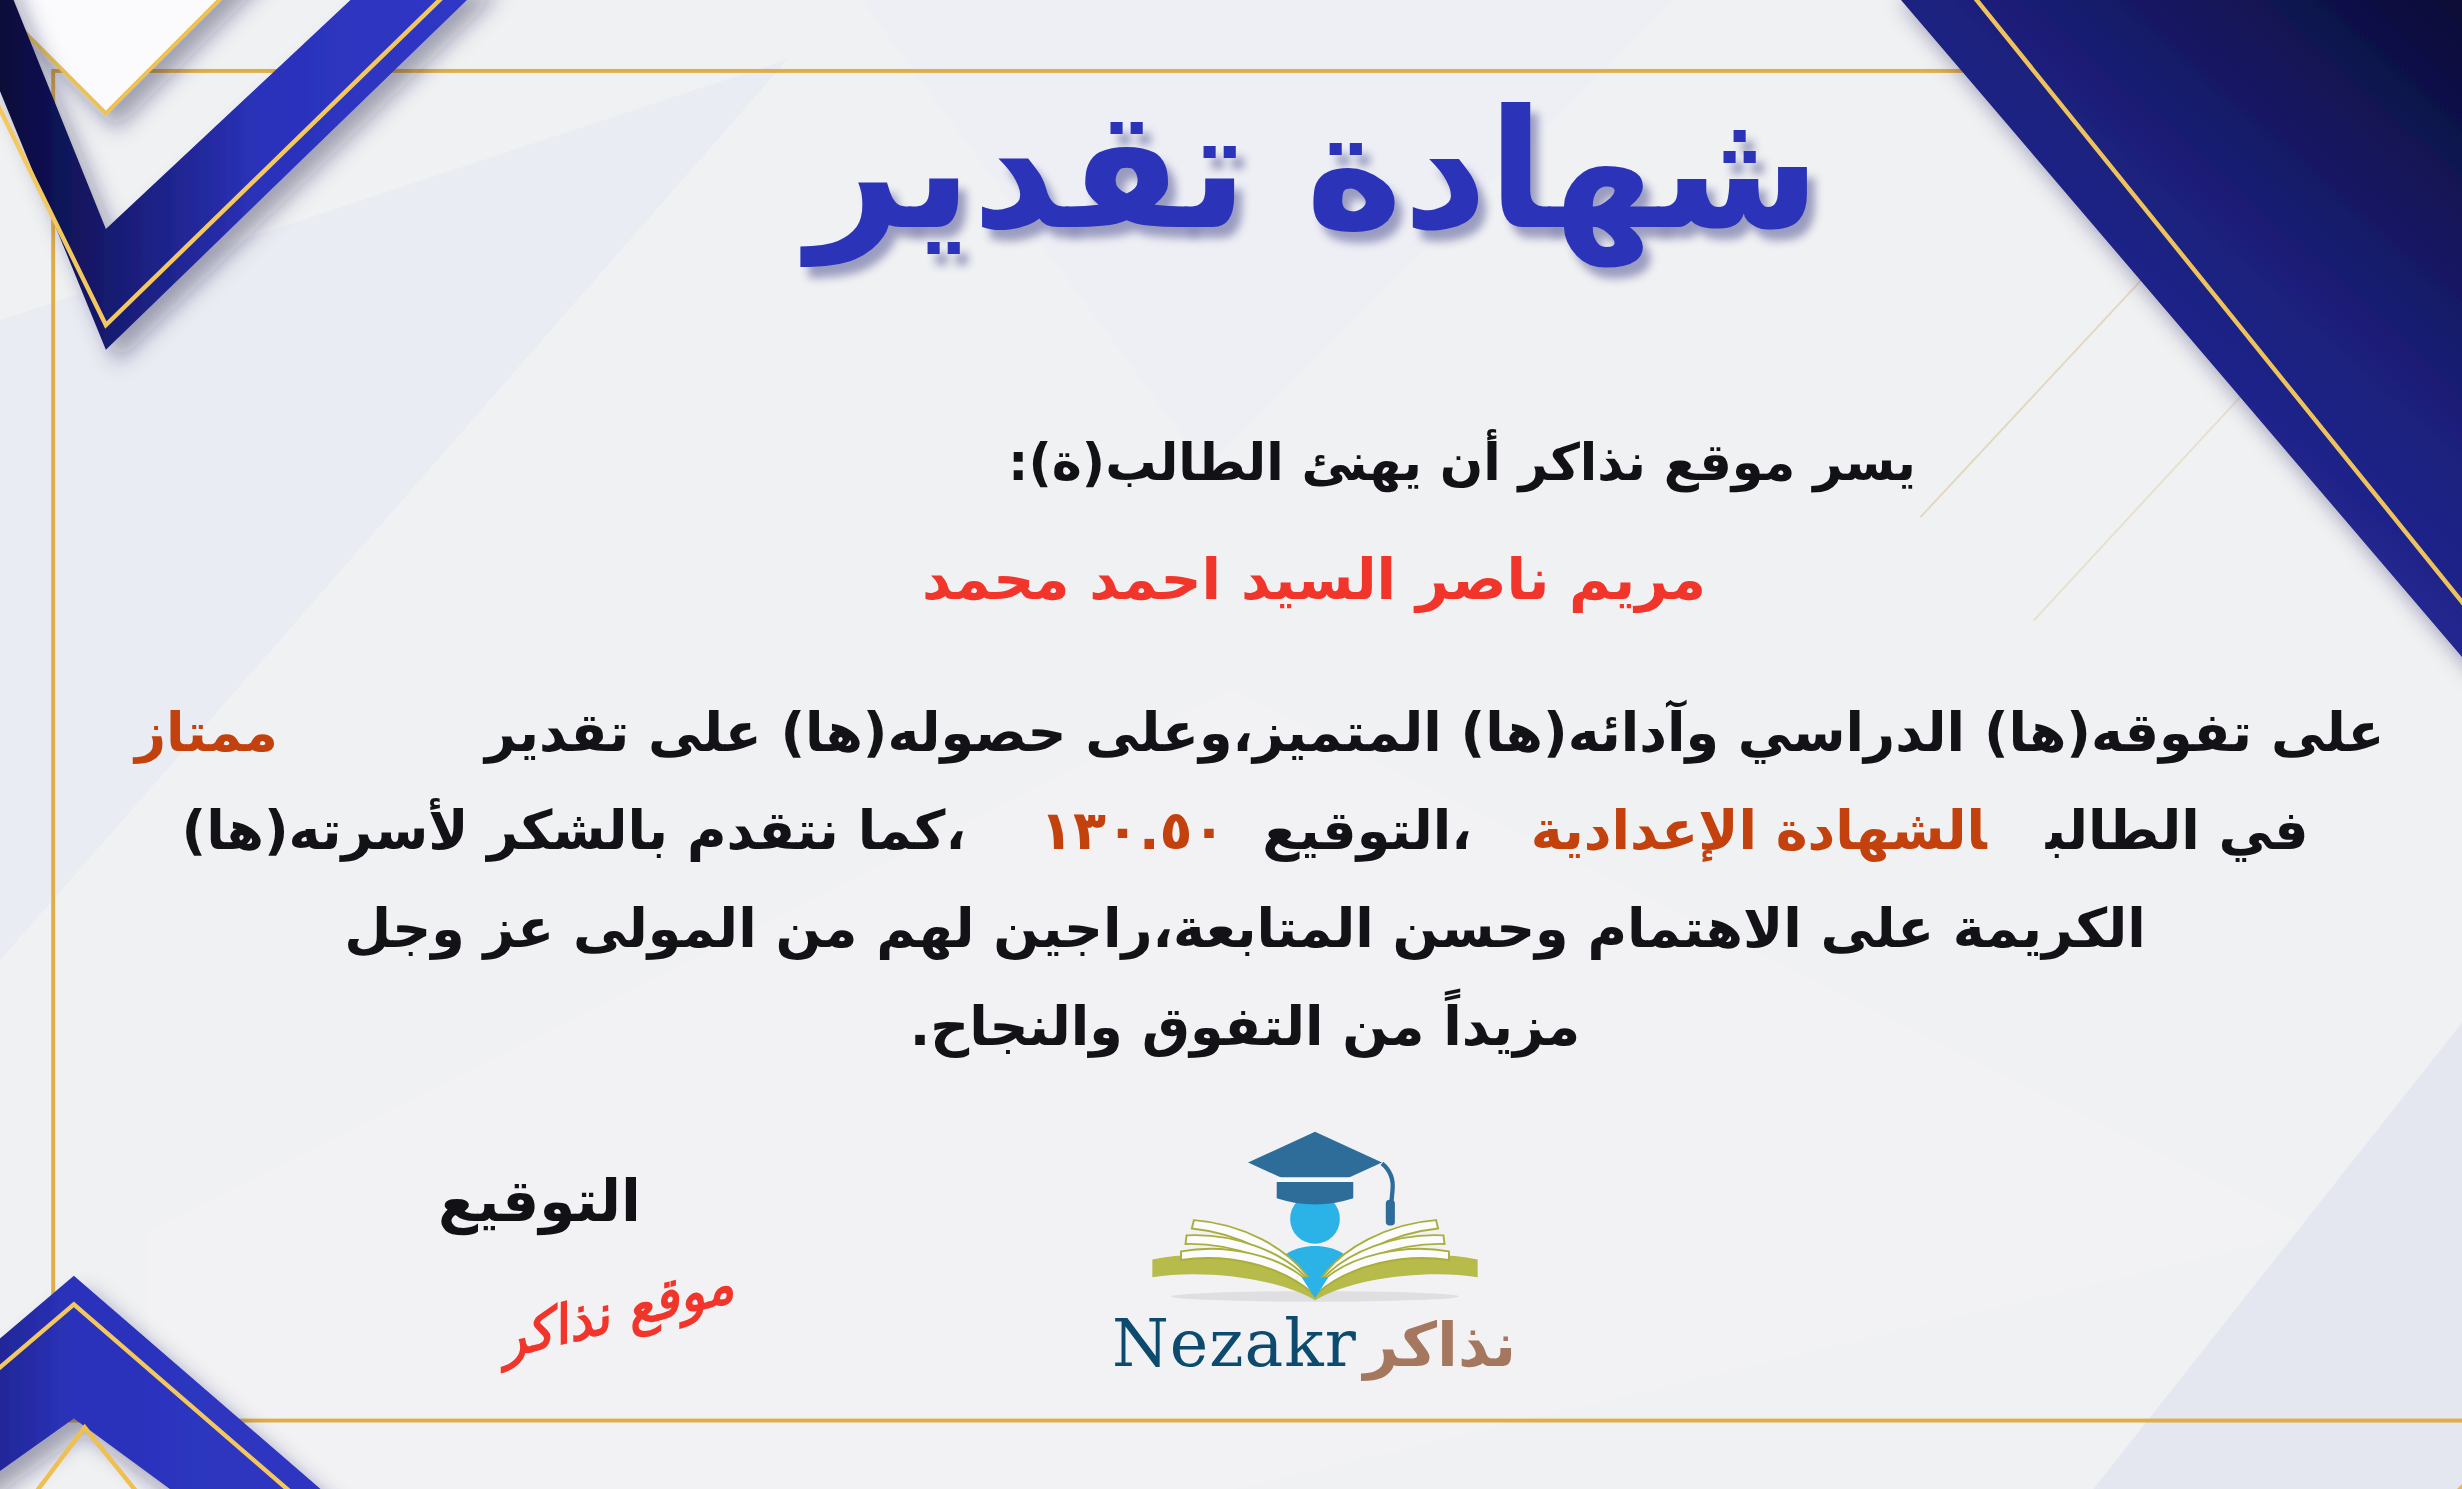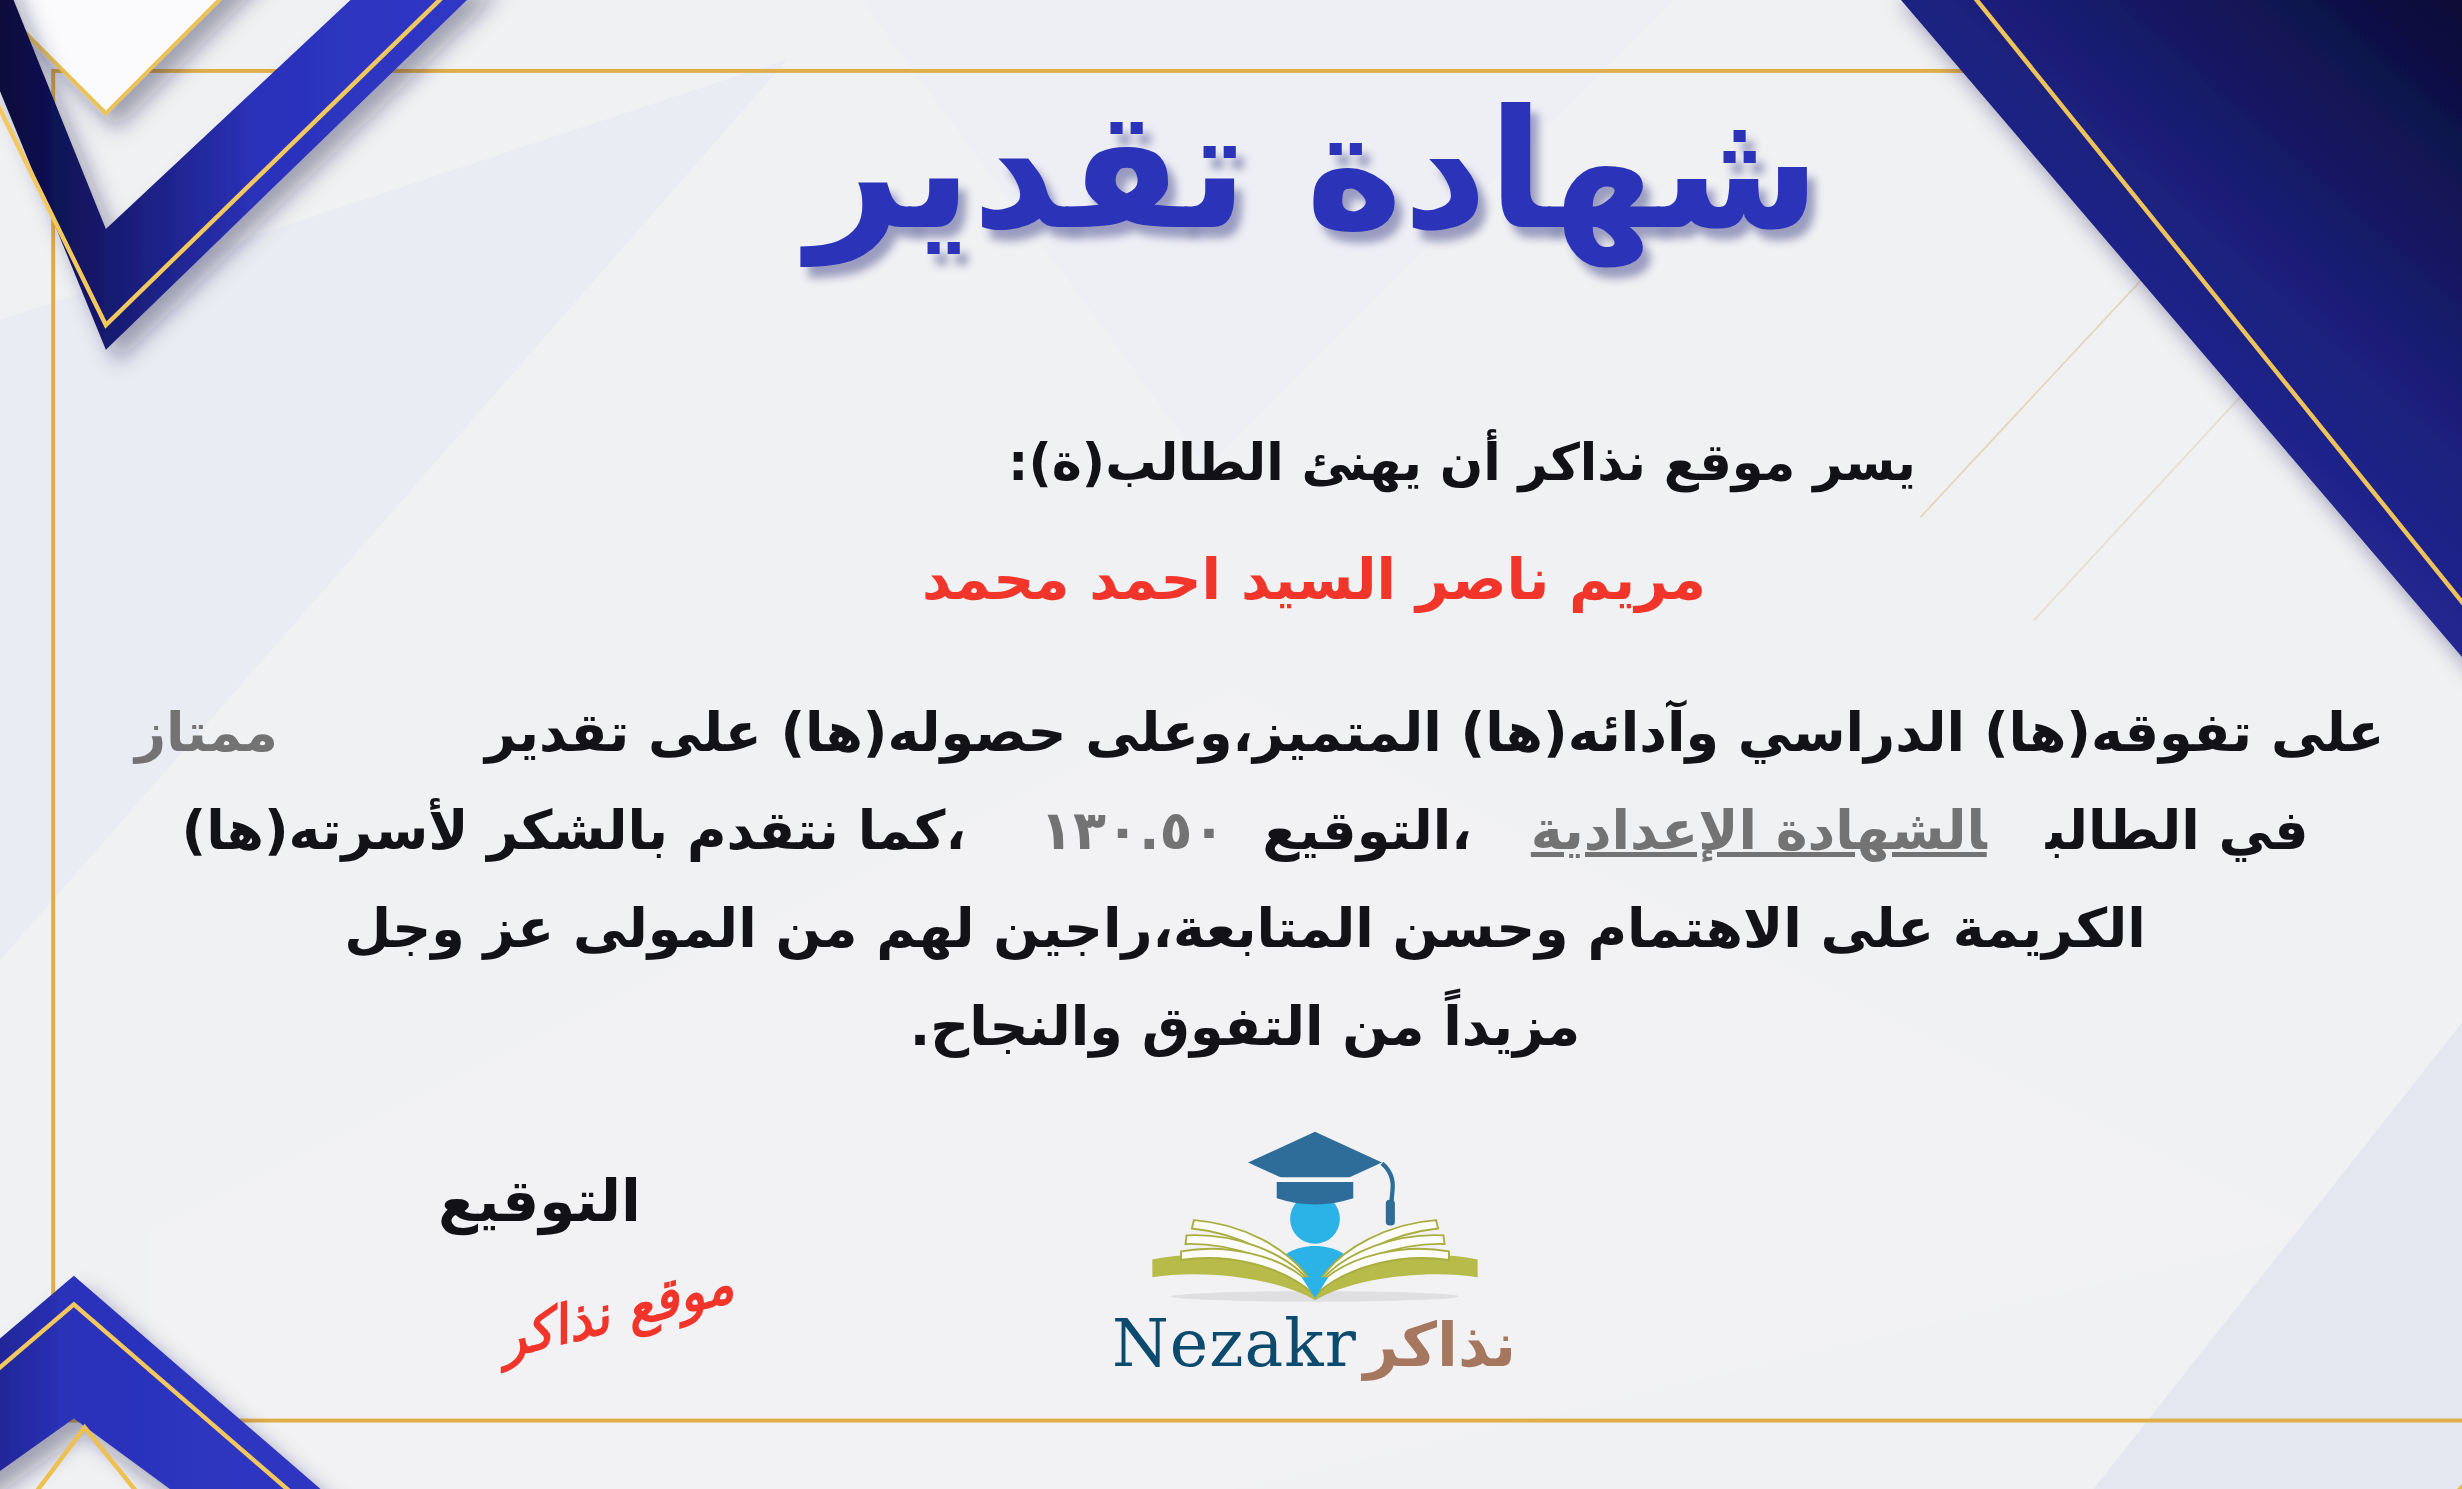--- a/index.html
+++ b/index.html
@@ -22,23 +22,23 @@
   }
   .body-block{
     position:absolute;top:684px;width:100%;z-index:3;
     transform:translateX(-69px);
   }
   .bline{
     width:100%;text-align:center;direction:rtl;
     font-size:54px;font-weight:700;color:#121217;line-height:98px;
     white-space:nowrap;
   }
-  .red{color:#737373;}
+  .red{color:#c2410c;}
   .gap-grade{margin-right:207px;margin-left:29.5px;}
-  .gap-exam{margin-right:59px;margin-left:59px;text-decoration:underline;}
+  .gap-exam{margin-right:59px;margin-left:59px;}
   .gap-score{margin-right:37px;margin-left:74px;}
   .sig-label{
     position:absolute;z-index:3;left:438px;top:1167px;
     font-size:58px;font-weight:700;color:#111116;direction:rtl;
   }
   .sig-script{
     position:absolute;z-index:3;left:463px;top:1280px;width:305px;text-align:center;
     font-family:"DejaVu Serif",serif;font-style:italic;font-weight:700;
     font-size:53px;color:#f2352a;transform:rotate(-14deg);direction:rtl;
   }

